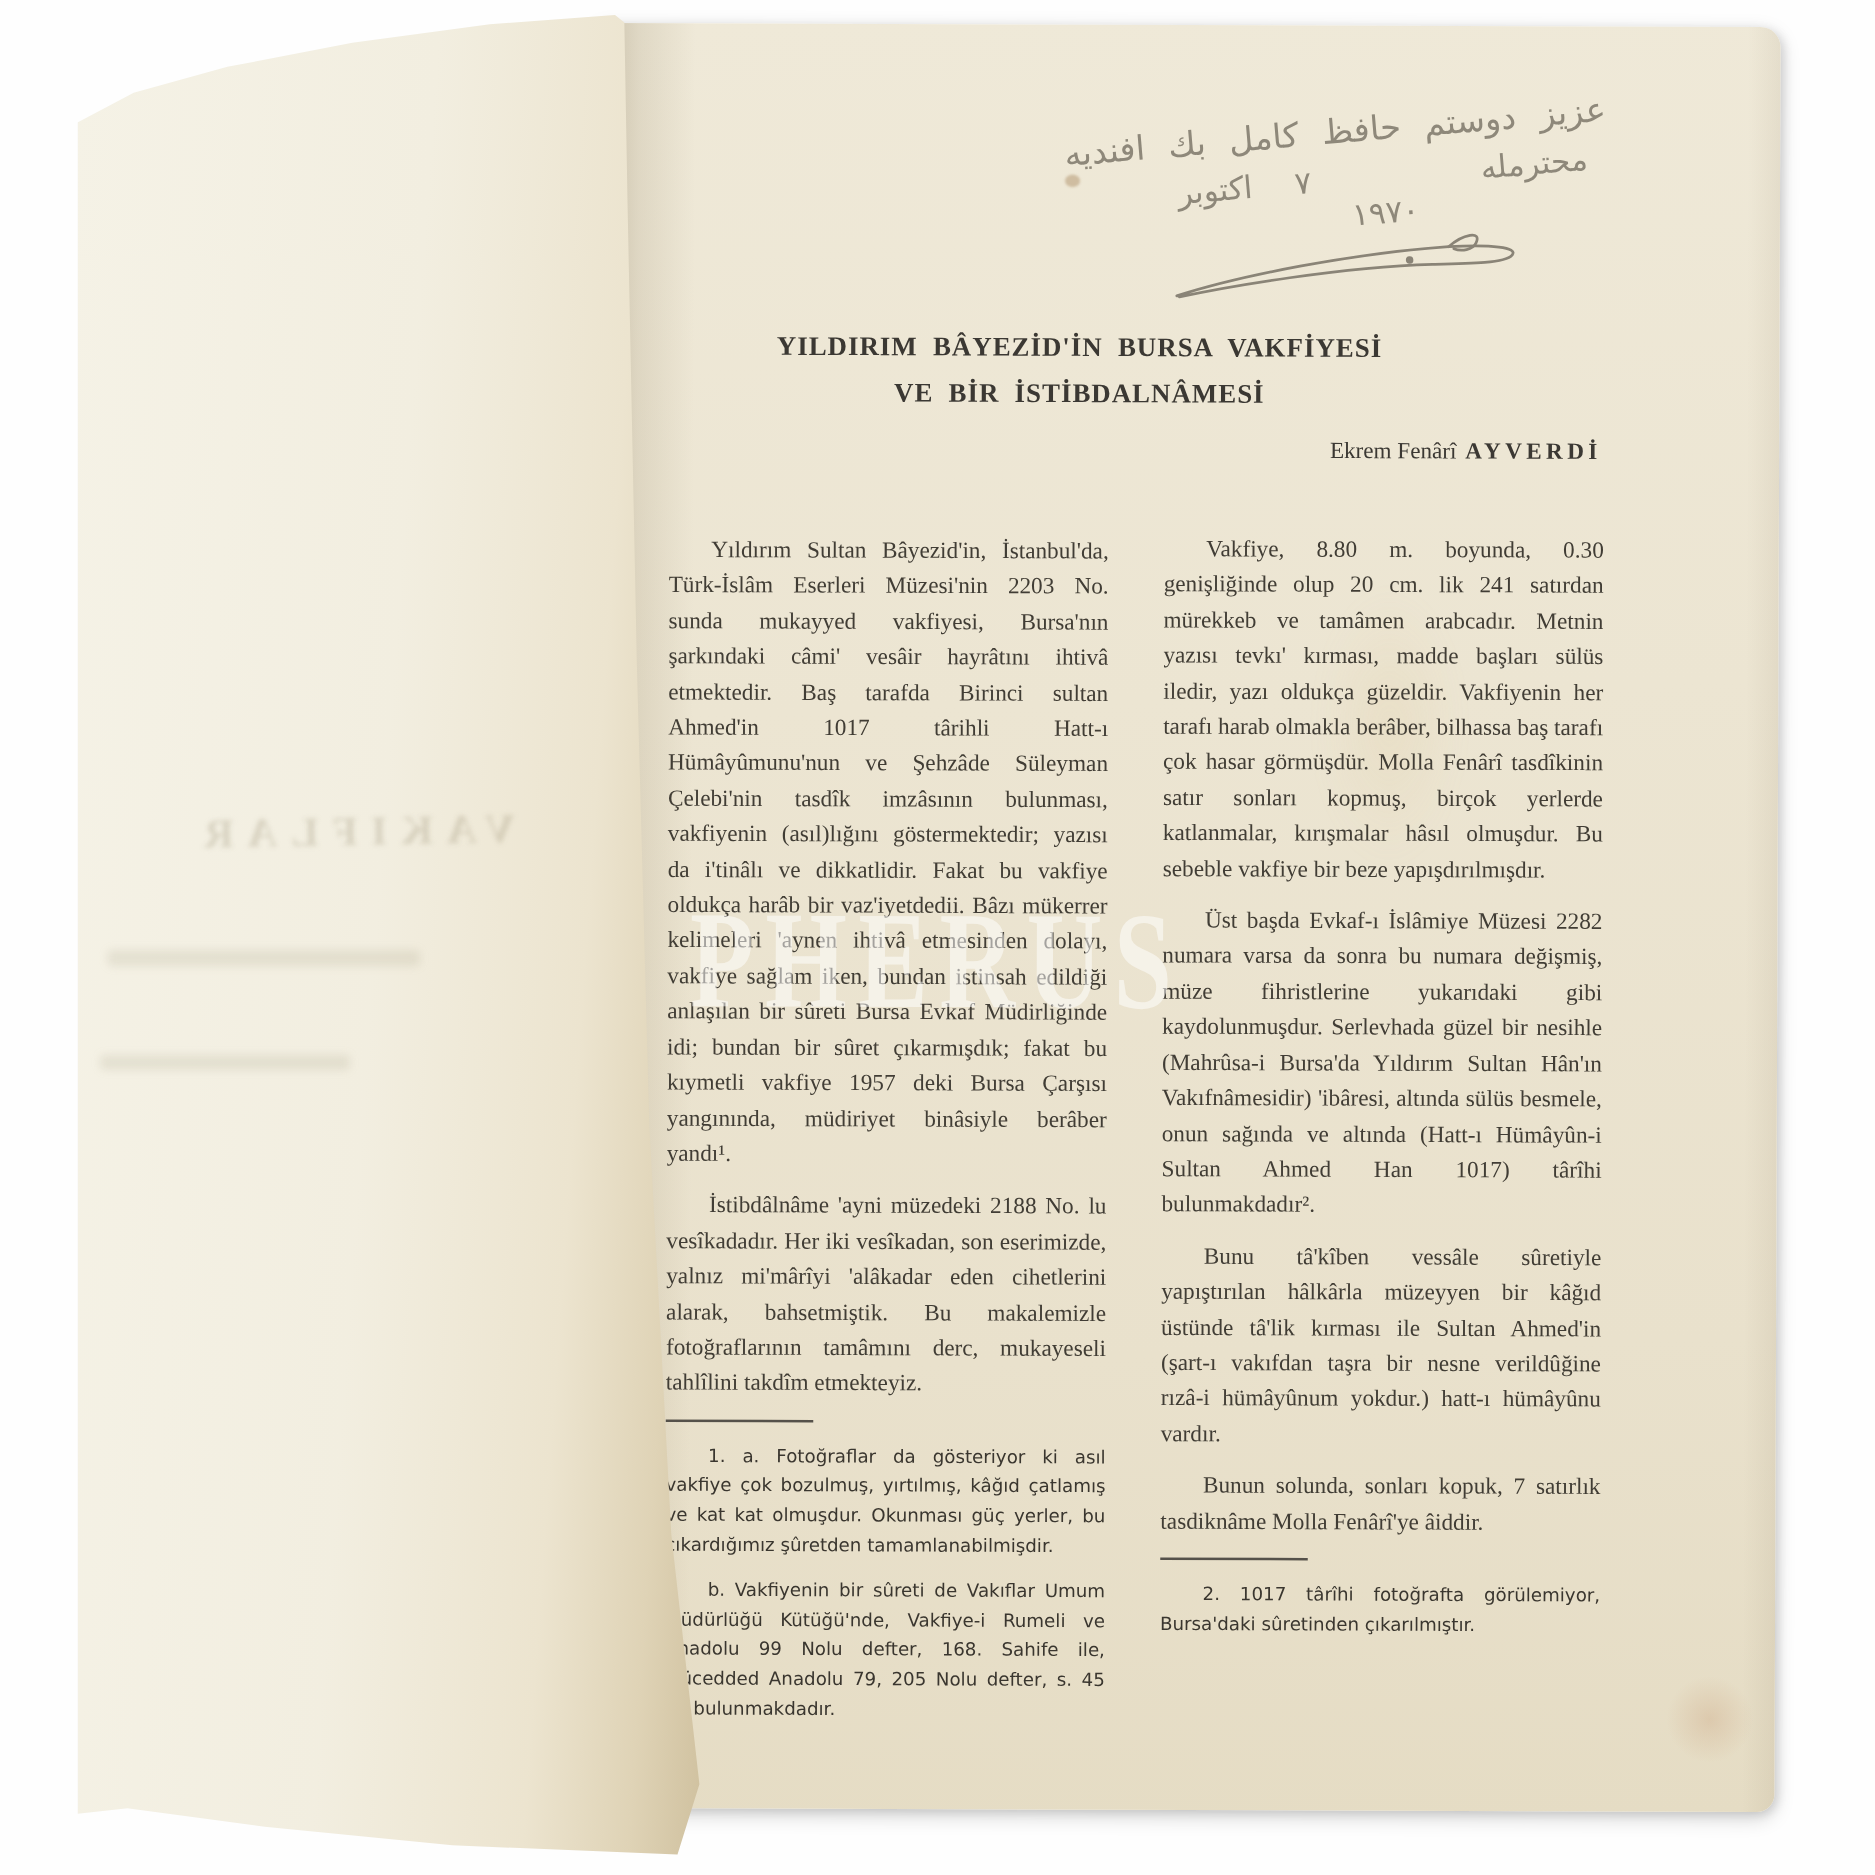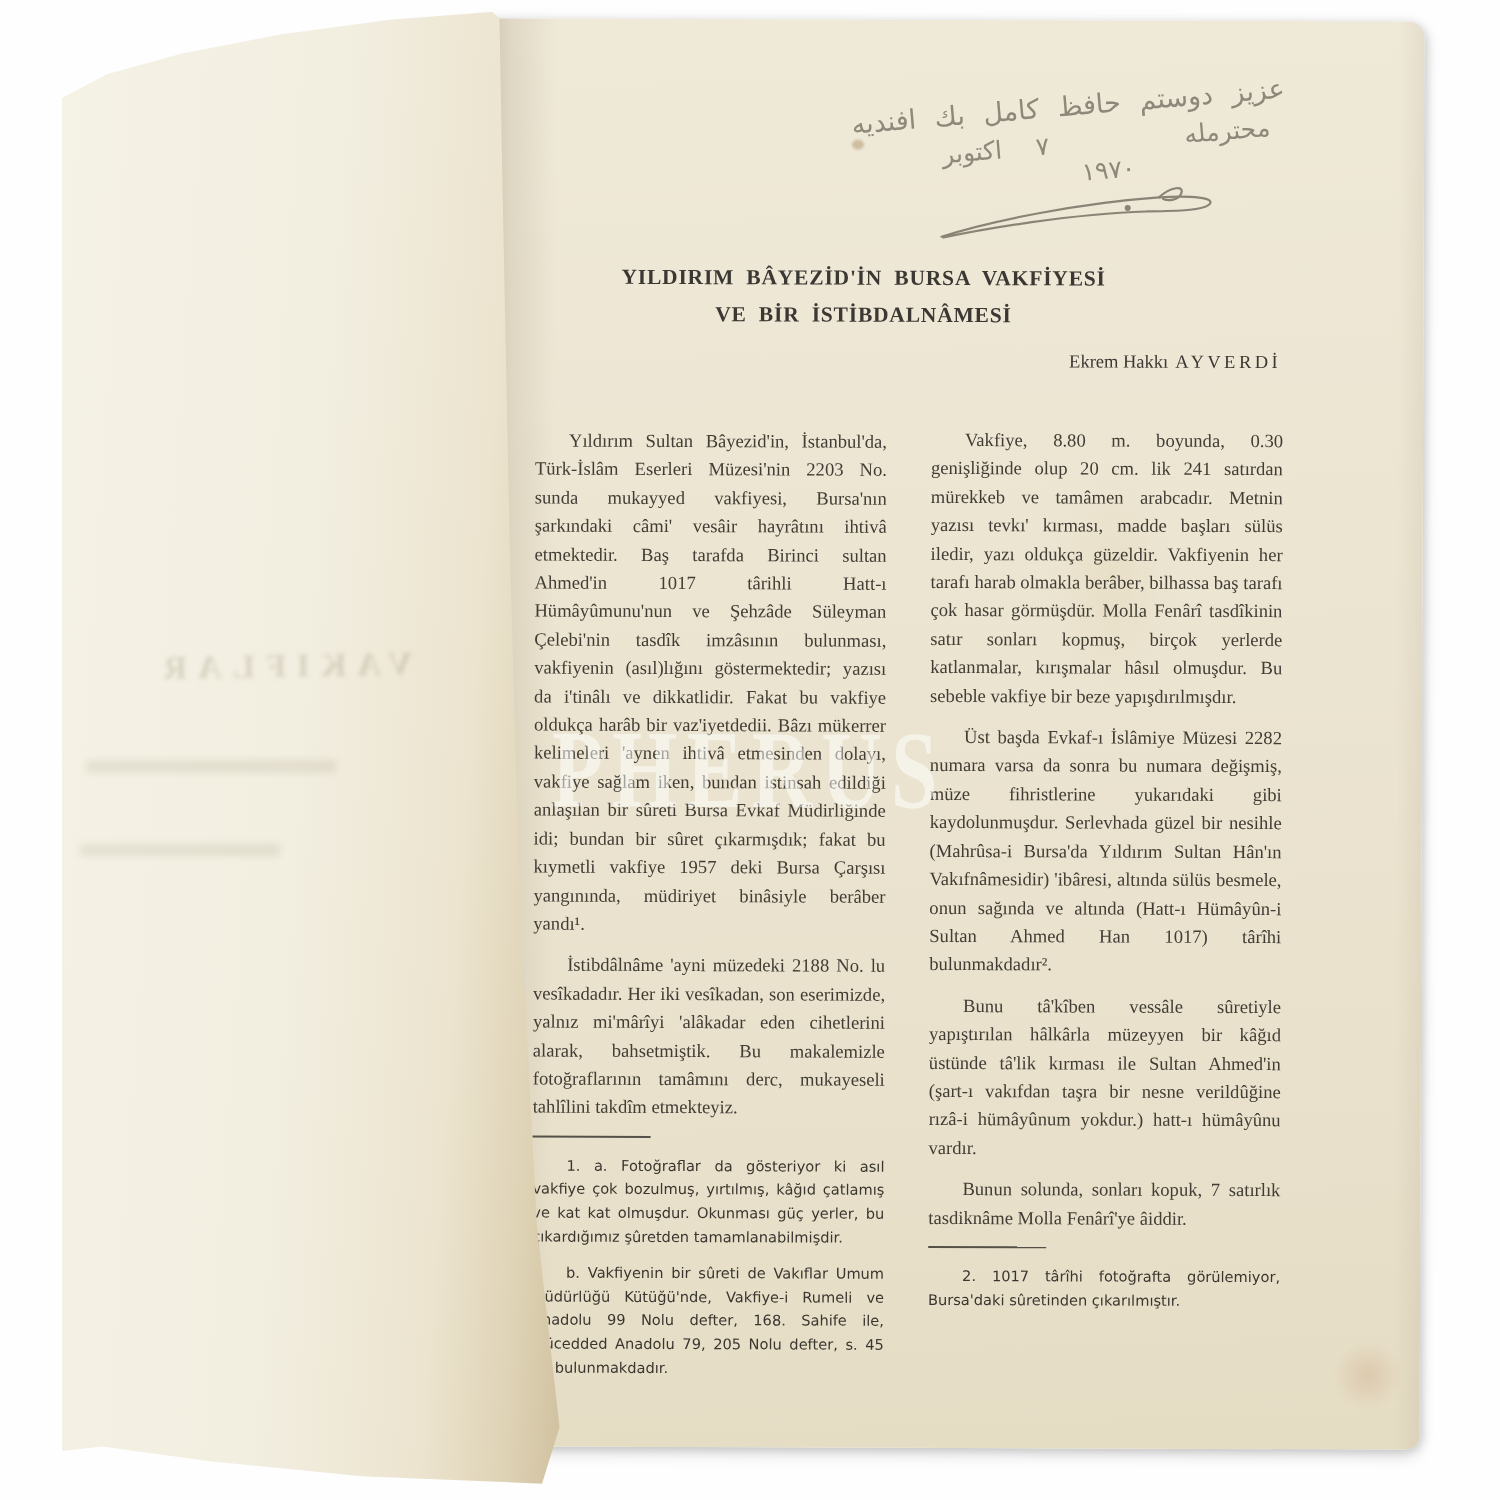--- a/index.html
+++ b/index.html
@@ -70,21 +70,21 @@
   .sig path{fill:none;stroke:#8a8477;stroke-width:2.2;stroke-linecap:round;}
 
   
   .title{
     position:absolute;left:50px;top:240px;width:672px;text-align:center;
     font-weight:bold;font-size:21.5px;line-height:37px;
     letter-spacing:0.8px;word-spacing:6px;color:#3b3833;
   }
   .title span{display:block;}
   .author{position:absolute;top:331px;right:142px;font-size:18.5px;color:#3b3833;}
-  .author .surname{font-weight:normal;letter-spacing:3.5px;margin-left:7px;}
+  .author .surname{font-weight:bold;letter-spacing:3.5px;margin-left:7px;}
 
   
   .cols{position:absolute;left:58px;top:408px;width:748px;display:flex;gap:44px;}
   .col{width:352px;font-size:18.6px;line-height:28.4px;text-align:justify;color:#413d35;}
   .col p{margin:0 0 13px;text-indent:34px;}
   .fnsep{width:118px;border-top:2px solid #55514a;margin:14px 0 16px;}
   .fn{
     font-family:"DejaVu Sans", sans-serif;
     font-size:14.6px;line-height:23.6px;color:#3a362f;
     text-align:justify;text-indent:26px;margin:0 0 10px;
@@ -122,21 +122,21 @@
         <path d="M228 13 C 240 4, 256 2, 250 12 C 247 17, 238 18, 232 15"></path>
         <circle cx="196" cy="21" r="3" fill="#8a8477" stroke="none"></circle>
       </svg>
     </div>
 
     <div class="title">
       <span>YILDIRIM BÂYEZİD'İN BURSA VAKFİYESİ</span>
       <span>VE BİR İSTİBDALNÂMESİ</span>
     </div>
     <div class="author">
-      <span class="given">Ekrem Hakkı</span><span class="surname">AYVERDİ</span>
+      <span class="given">Ekrem Fenârî</span><span class="surname">AYVERDİ</span>
     </div>
 
     <div class="cols">
       <div class="col col1">
         <p>Yıldırım Sultan Bâyezid'in, İstanbul'da, Türk-İslâm Eserleri Müzesi'nin 2203 No. sunda mukayyed vakfiyesi, Bursa'nın şarkındaki câmi' vesâir hayrâtını ihtivâ etmektedir. Baş tarafda Birinci sultan Ahmed'in 1017 târihli Hatt-ı Hümâyûmunu'nun ve Şehzâde Süleyman Çelebi'nin tasdîk imzâsının bulunması, vakfiyenin (asıl)lığını göstermektedir; yazısı da i'tinâlı ve dikkatlidir. Fakat bu vakfiye oldukça harâb bir vaz'iyetdedii. Bâzı mükerrer kelimeleri 'aynen ihtivâ etmesinden dolayı, vakfiye sağlam iken, bundan istinsah edildiği anlaşılan bir sûreti Bursa Evkaf Müdirliğinde idi; bundan bir sûret çıkarmışdık; fakat bu kıymetli vakfiye 1957 deki Bursa Çarşısı yangınında, müdiriyet binâsiyle berâber yandı¹.</p>
         <p>İstibdâlnâme 'ayni müzedeki 2188 No. lu vesîkadadır. Her iki vesîkadan, son eserimizde, yalnız mi'mârîyi 'alâkadar eden cihetlerini alarak, bahsetmiştik. Bu makalemizle fotoğraflarının tamâmını derc, mukayeseli tahlîlini takdîm etmekteyiz.</p>
         <div class="fnsep"></div>
         <p class="fn">1. a. Fotoğraflar da gösteriyor ki asıl vakfiye çok bozulmuş, yırtılmış, kâğıd çatlamış ve kat kat olmuşdur. Okunması güç yerler, bu çıkardığımız şûretden tamamlanabilmişdir.</p>
         <p class="fn">b. Vakfiyenin bir sûreti de Vakıflar Umum Müdürlüğü Kütüğü'nde, Vakfiye-i Rumeli ve Anadolu 99 Nolu defter, 168. Sahife ile, Mücedded Anadolu 79, 205 Nolu defter, s. 45 de bulunmakdadır.</p>
       </div>

